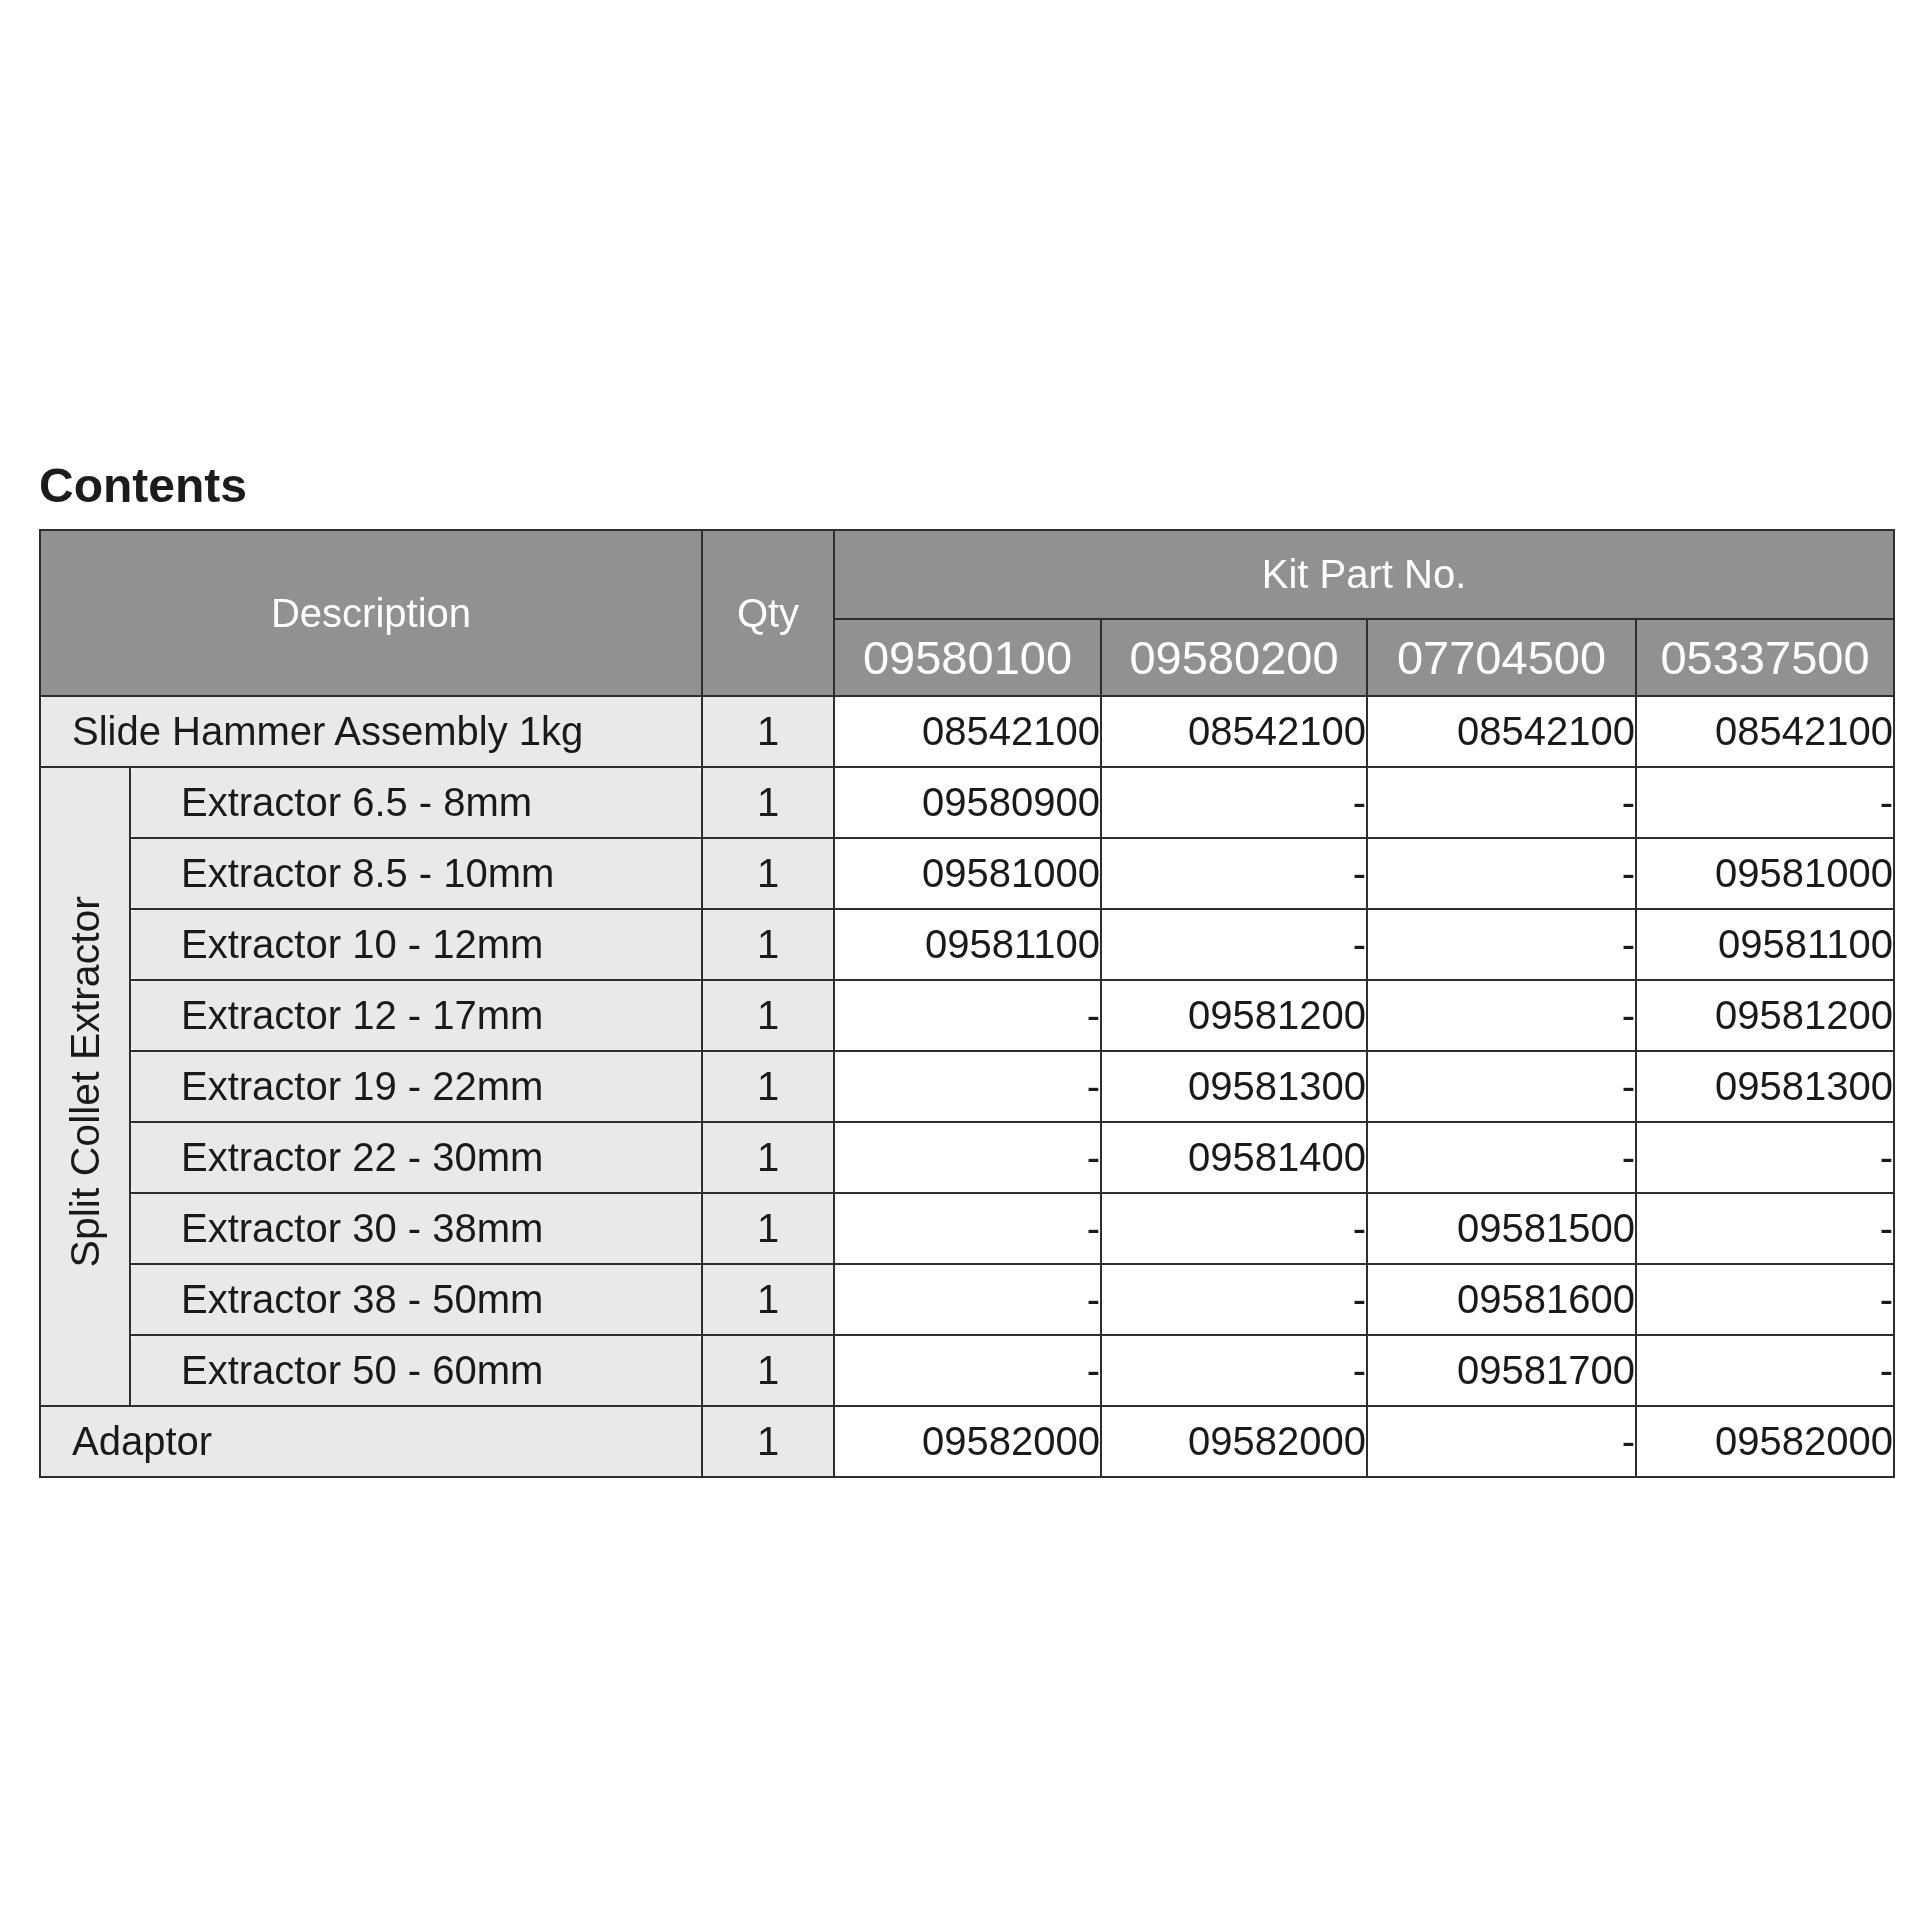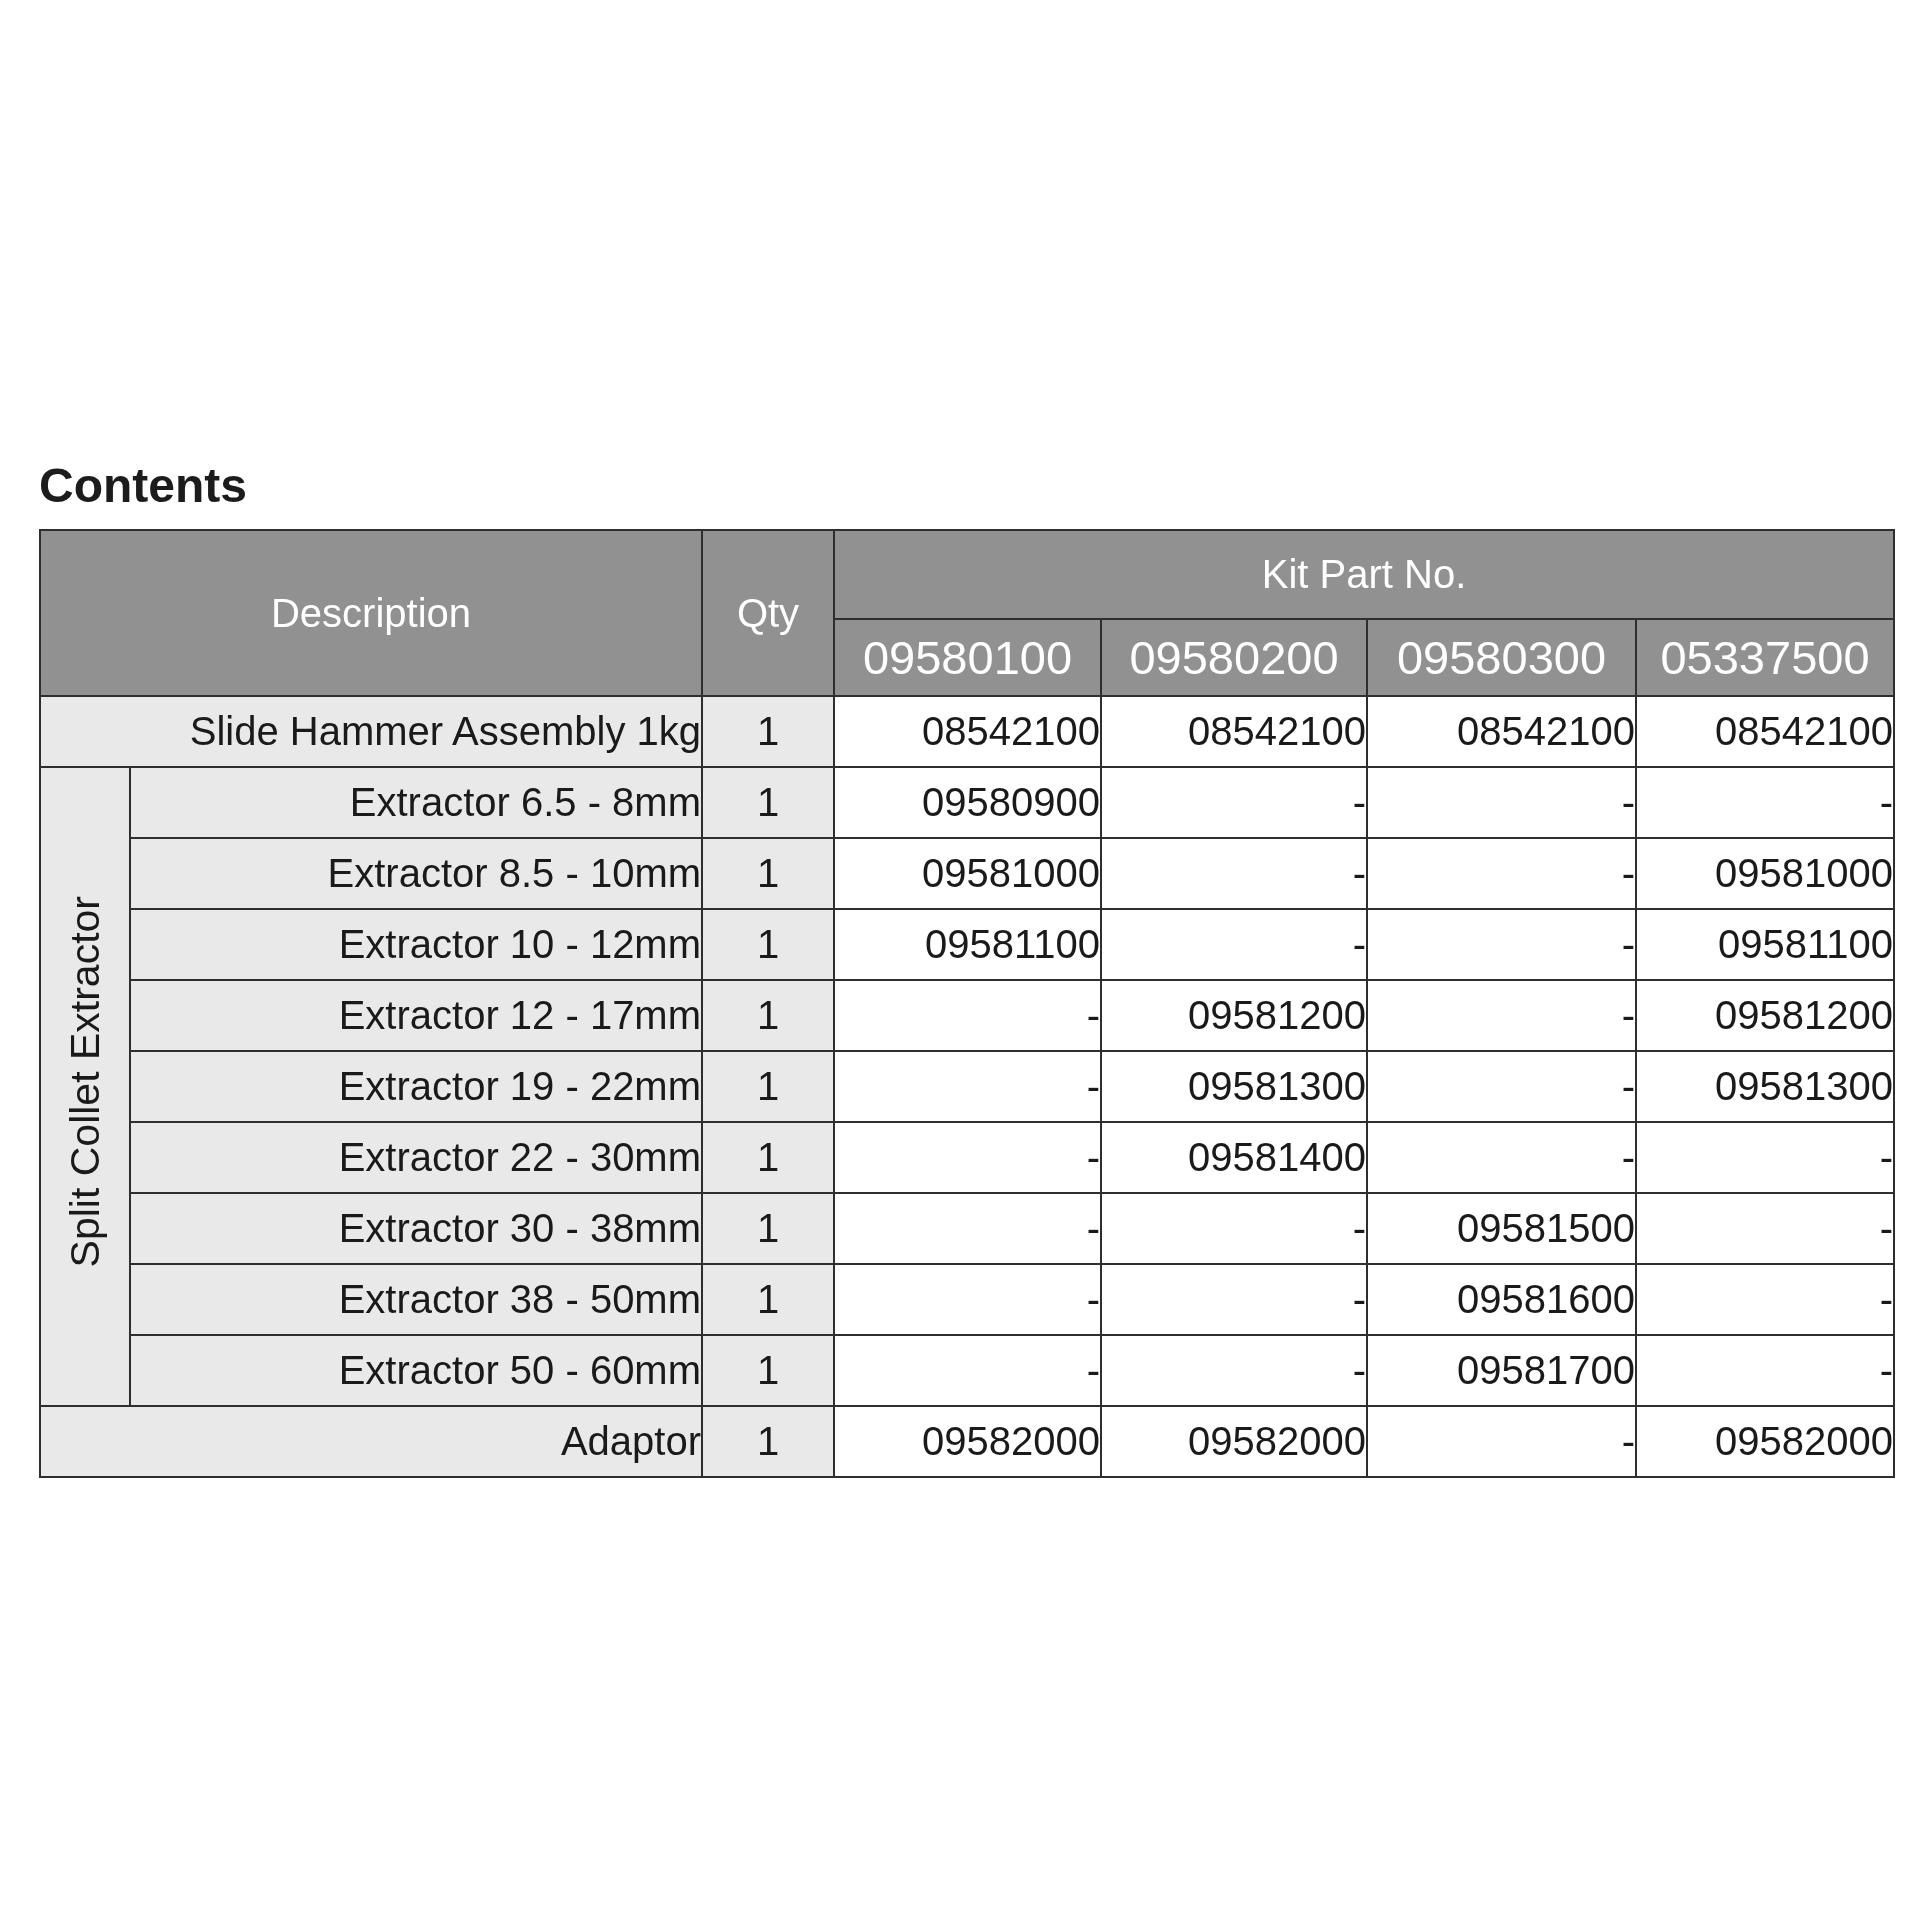--- a/index.html
+++ b/index.html
@@ -40,22 +40,23 @@
   tbody tr{height:71px;}
   td.group-cell{
     background:var(--row-bg);text-align:center;vertical-align:middle;padding:0;
   }
   td.group-cell .vtext{
     display:inline-block;
     writing-mode:vertical-rl;transform:rotate(180deg);
     font-size:41px;line-height:1;color:var(--text);
   }
   td.desc-cell{
-    background:var(--row-bg);text-align:right;vertical-align:middle;
+    background:var(--row-bg);text-align:left;vertical-align:middle;
     padding-left:31px;
+    border-radius:8px;
   }
   td.desc-cell.indented{padding-left:50px;}
   td.qty-cell{
     background:var(--row-bg);text-align:center;vertical-align:middle;
   }
   td.part-cell{
     background:var(--part-bg);text-align:right;vertical-align:middle;
   }
 </style>
 </head>
@@ -77,21 +78,21 @@
     </colgroup>
     <thead>
       <tr>
         <th class="h-desc" colspan="2" rowspan="2">Description</th>
         <th class="h-desc" rowspan="2">Qty</th>
         <th class="h-kit" colspan="4">Kit Part No.</th>
       </tr>
       <tr class="subhead">
         <th>09580100</th>
         <th>09580200</th>
-        <th>09580300</th>
+        <th>07704500</th>
         <th>05337500</th>
       </tr>
     </thead>
     <tbody>
         <tr>
           <td class="desc-cell" colspan="2">Slide Hammer Assembly 1kg</td>
           <td class="qty-cell">1</td>
           <td class="part-cell">08542100</td>
           <td class="part-cell">08542100</td>
           <td class="part-cell">08542100</td>

